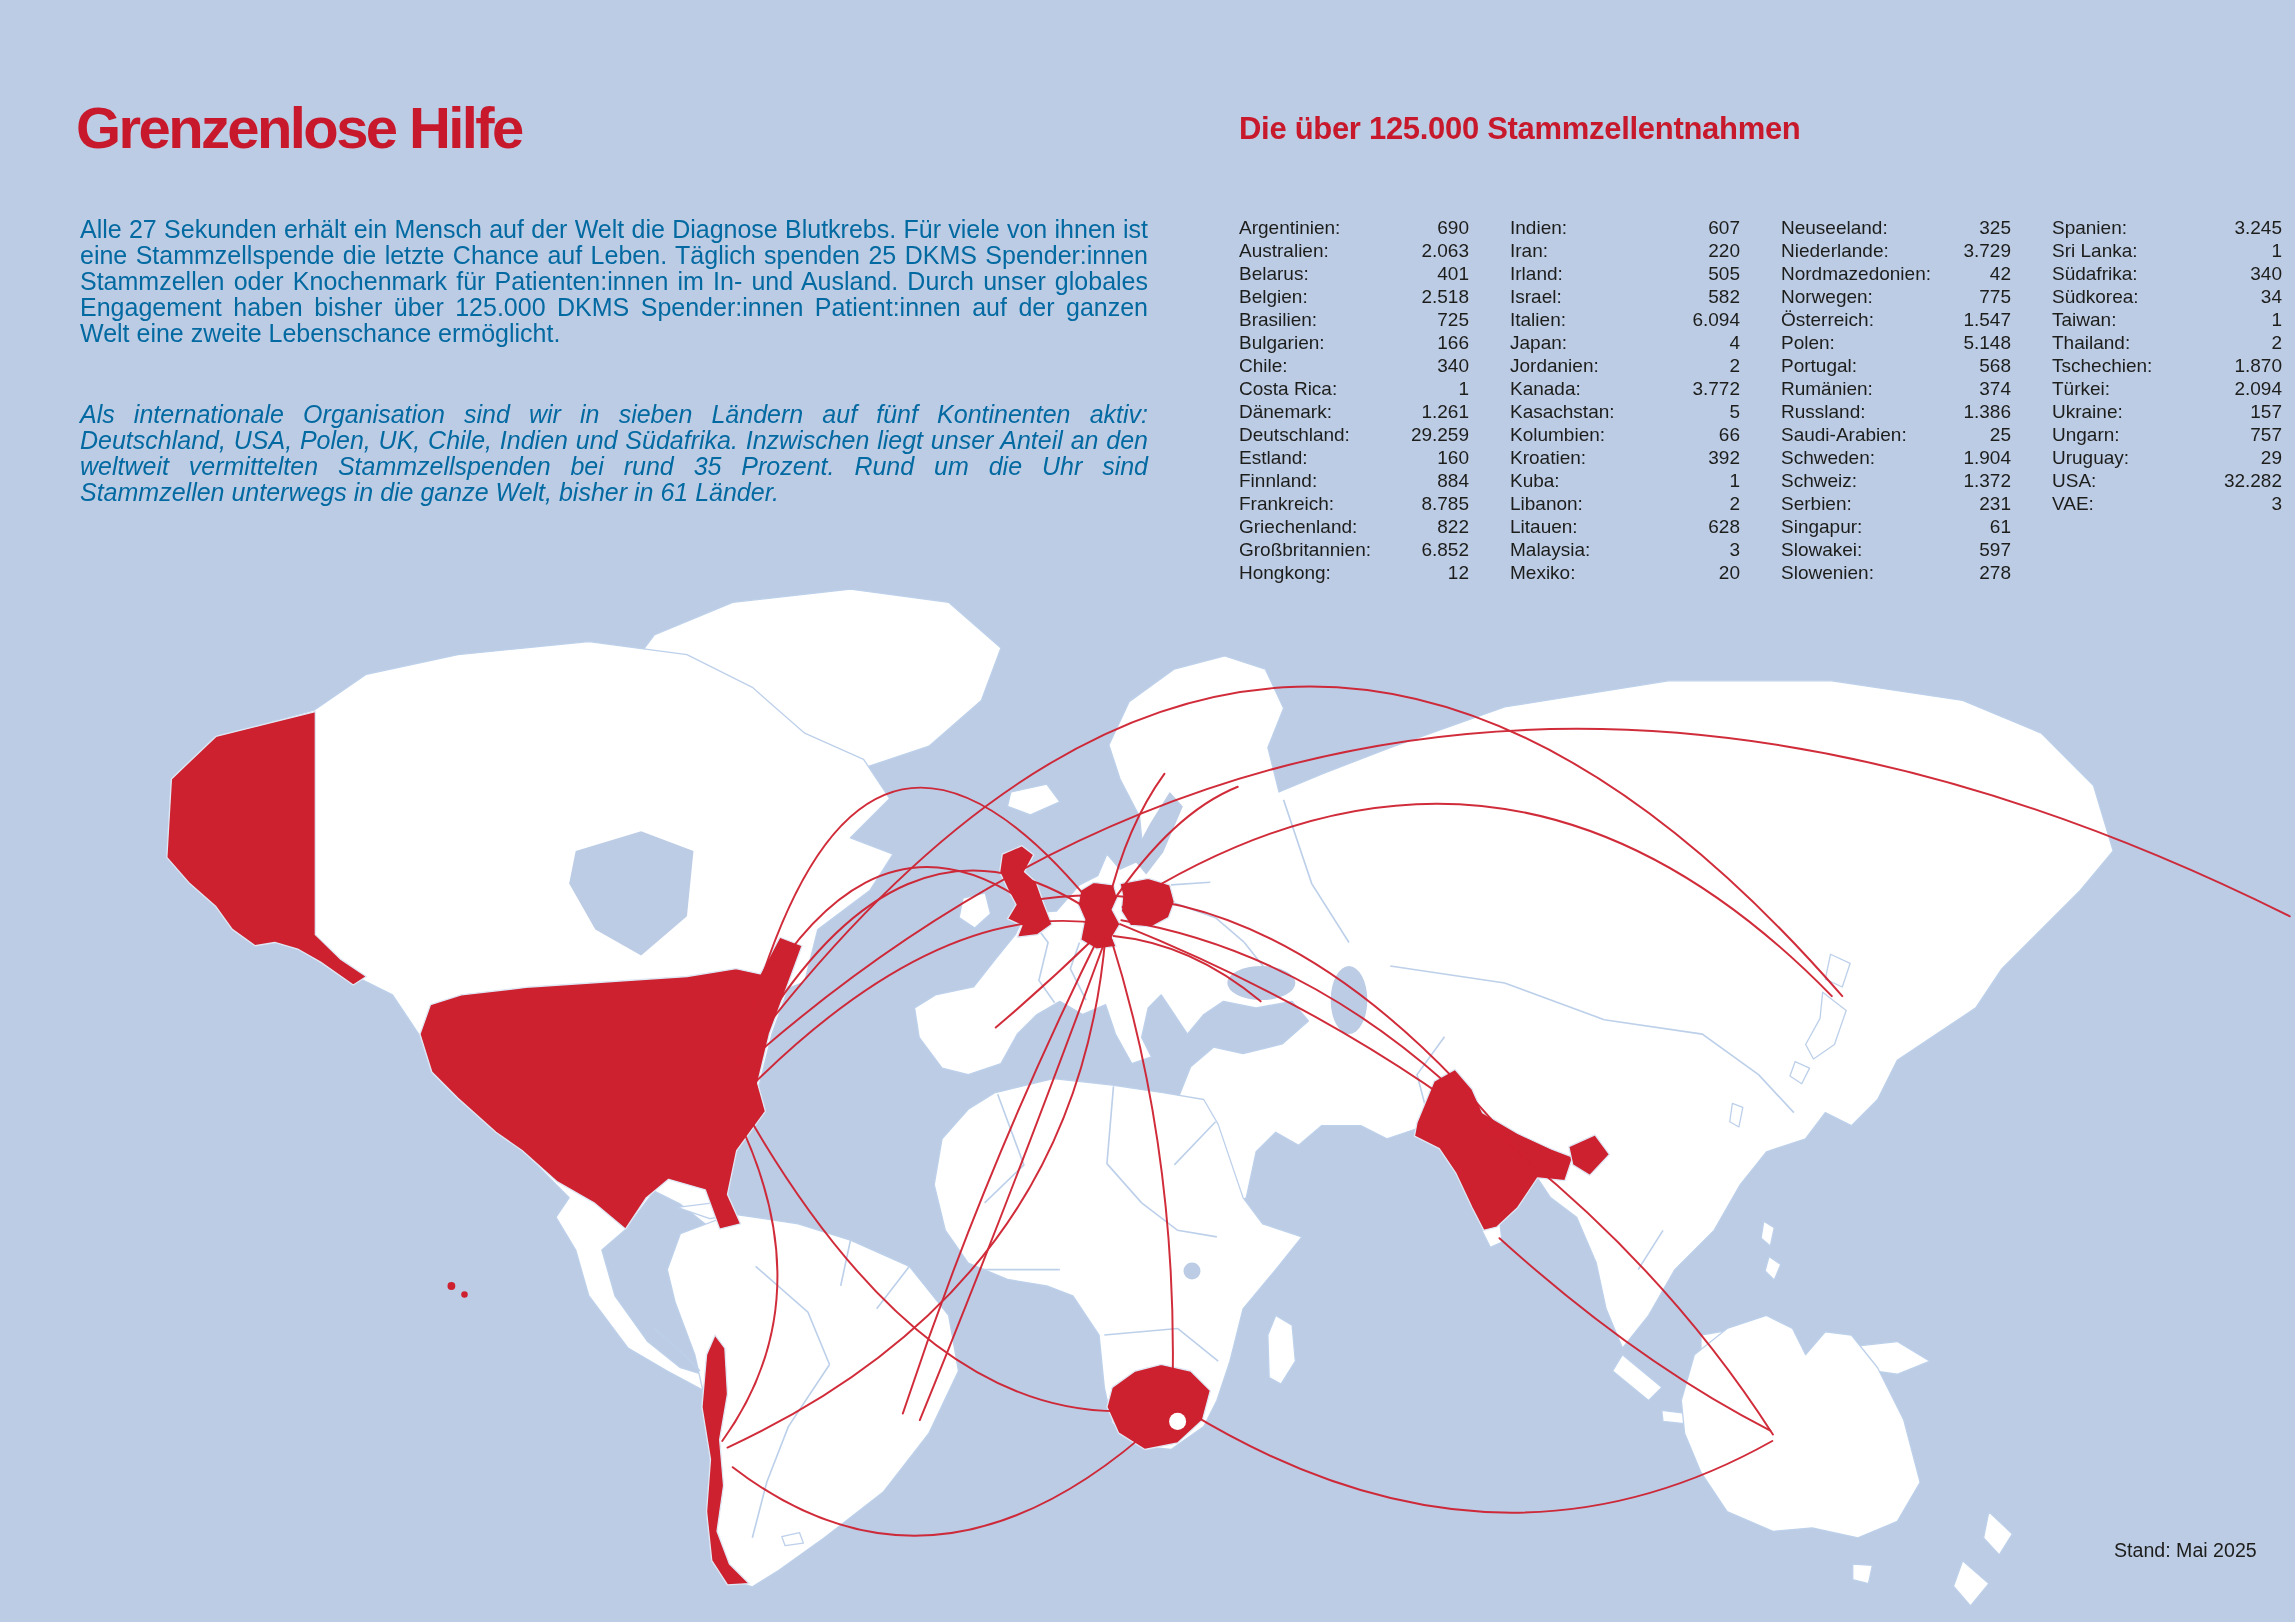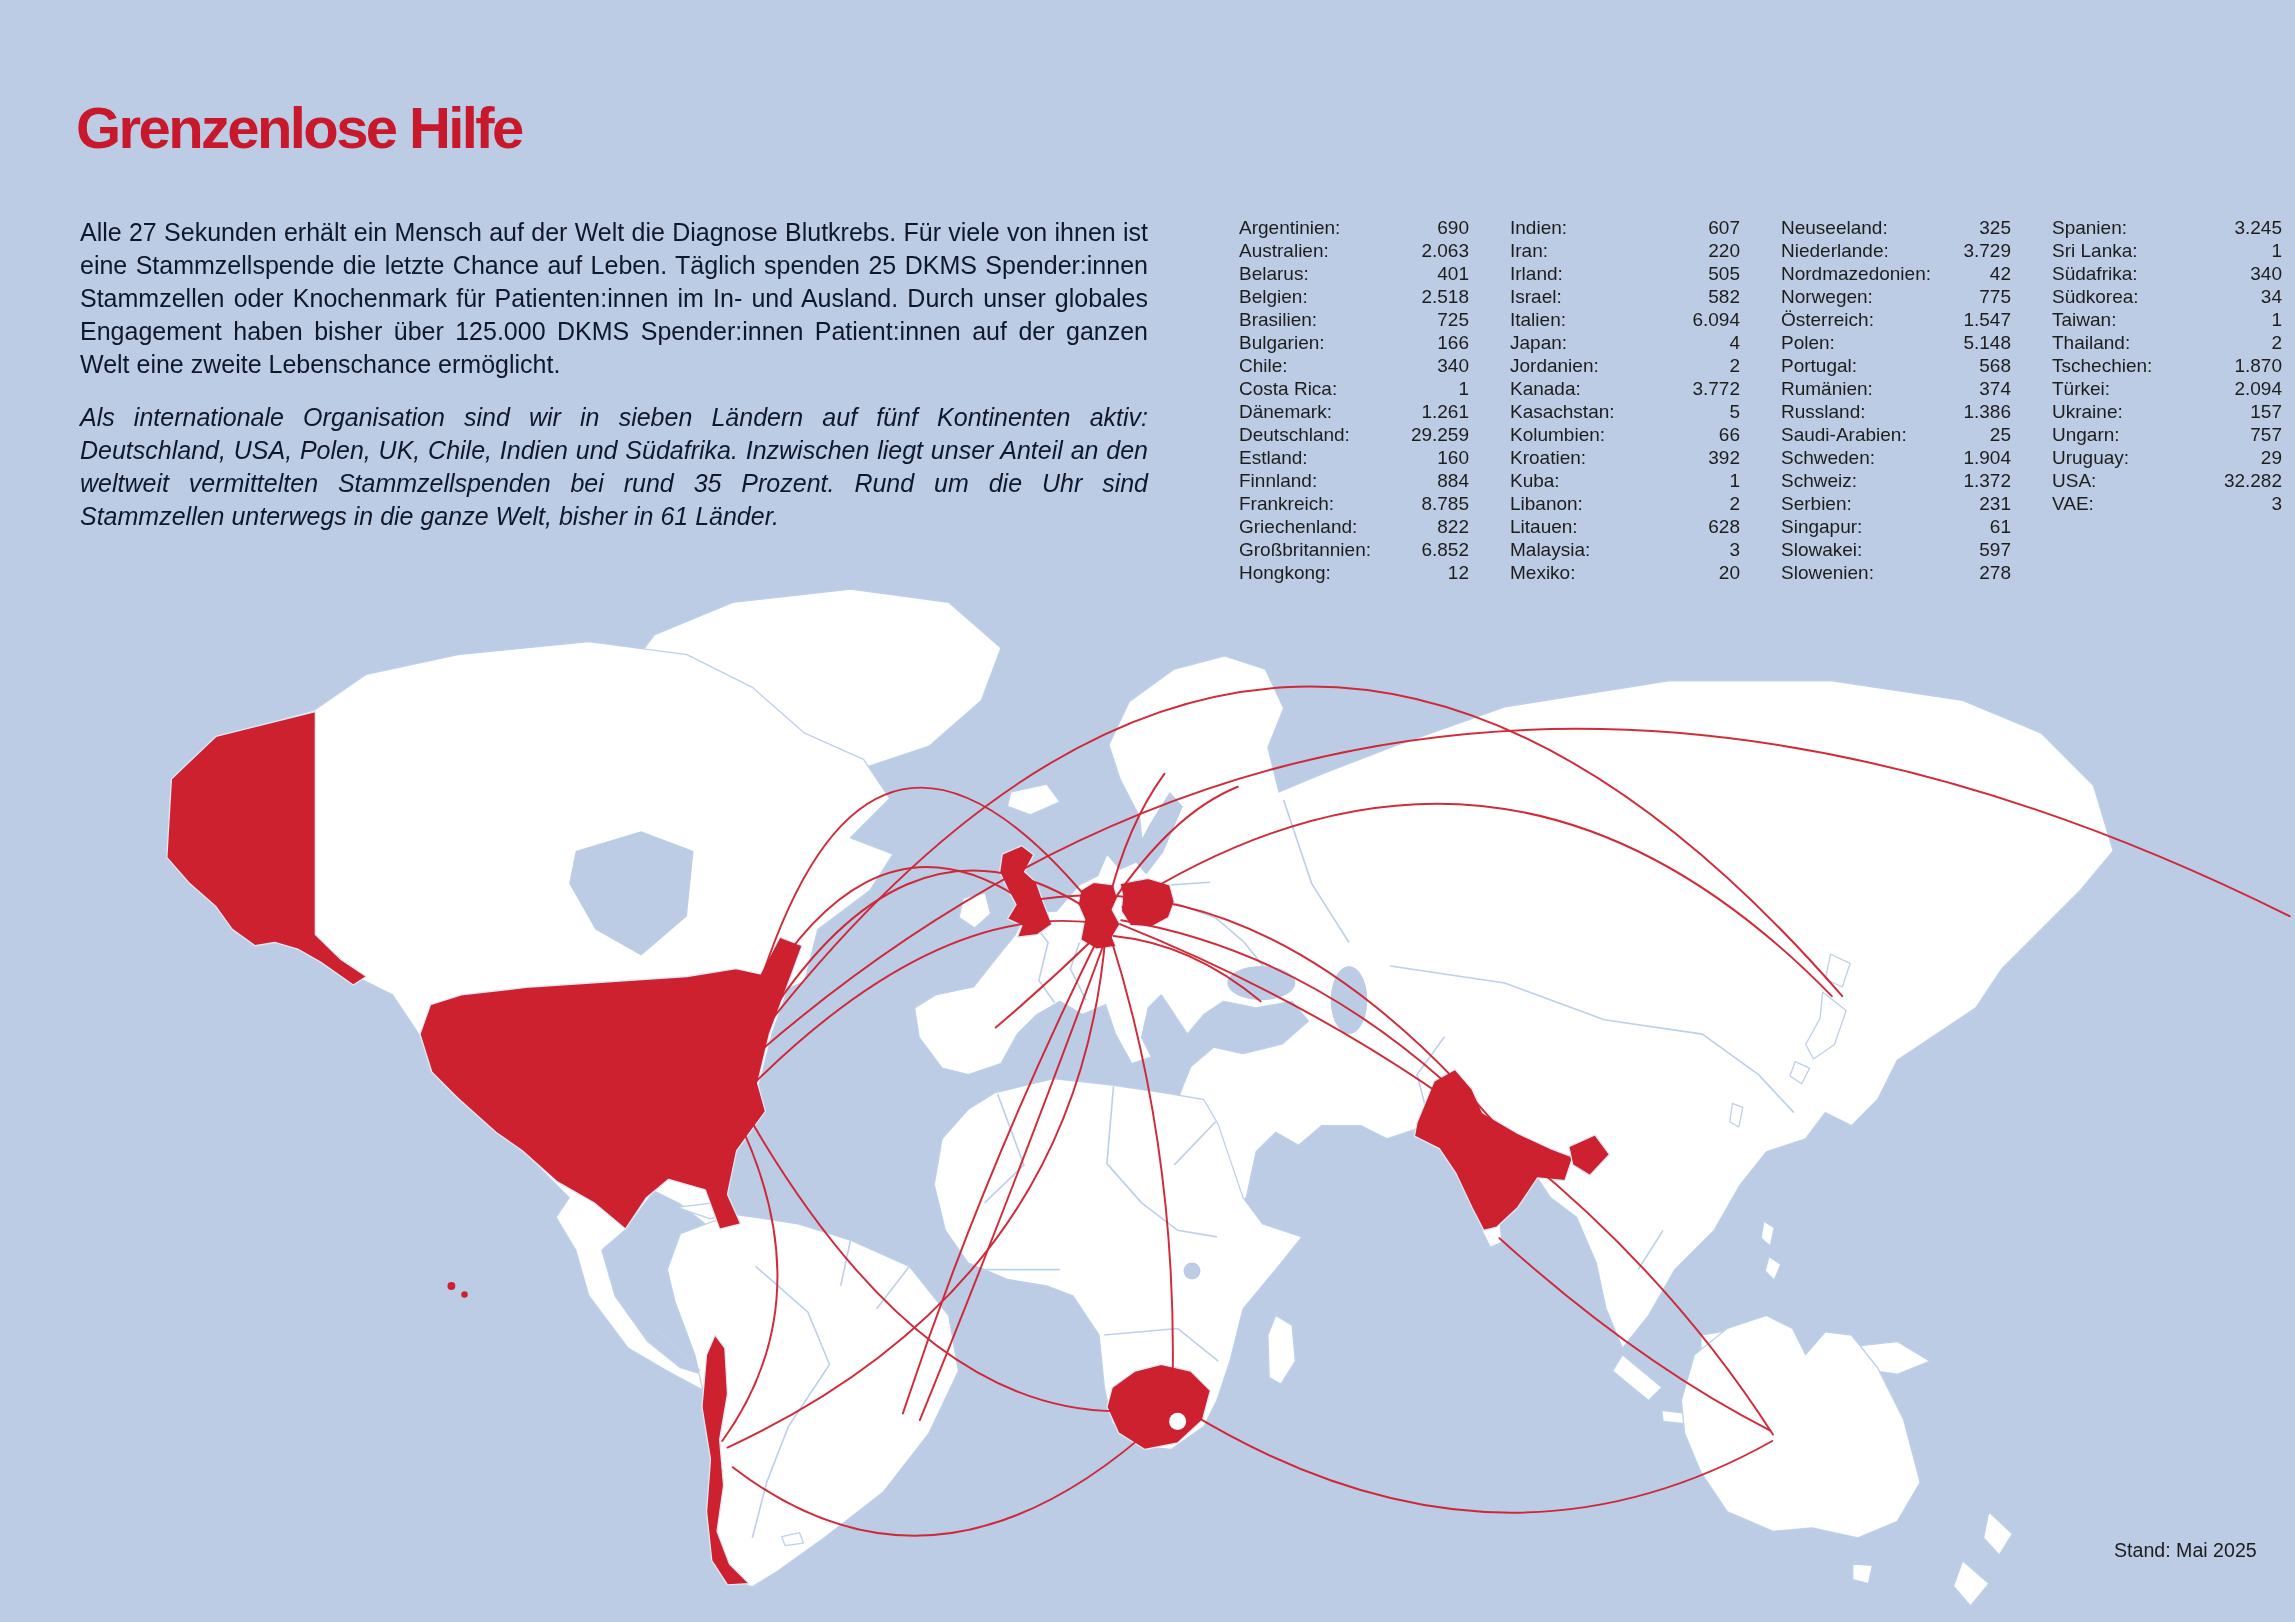--- a/index.html
+++ b/index.html
@@ -10,22 +10,22 @@
     color:#1d1d1b;
   }
   .abs{position:absolute;}
   .title{
     left:76px;top:98px;width:1047px;
     font-size:58px;font-weight:bold;letter-spacing:-2.6px;
     color:#c7192b;line-height:1.05;margin:0;
   }
   .intro{
     left:80px;width:1068px;margin:0;
-    font-size:25px;line-height:33px;
-    text-align:justify;color:#0f172a;
+    font-size:25px;line-height:26px;
+    text-align:justify;color:#0369a1;
   }
   .p1{top:216px;}
   .p2{top:401px;font-style:italic;}
   .stats-heading{
     left:1239px;top:110px;width:916px;margin:0;
     font-size:31px;line-height:37px;font-weight:bold;
     color:#c7192b;letter-spacing:-0.3px;
   }
   .stats-heading span{display:block;}
   .stats-cols{
@@ -46,20 +46,21 @@
 </style>
 </head>
 <body>
 
 <h1 class="abs title">Grenzenlose Hilfe</h1>
 
 <p class="abs intro p1">Alle 27 Sekunden erhält ein Mensch auf der Welt die Diagnose Blutkrebs. Für viele von ihnen ist eine Stammzellspende die letzte Chance auf Leben. Täglich spenden 25 DKMS Spender:innen Stammzellen oder Knochenmark für Patienten:innen im In- und Ausland. Durch unser globales Engagement haben bisher über 125.000 DKMS Spender:innen Patient:innen auf der ganzen Welt eine zweite Lebenschance ermöglicht.</p>
 <p class="abs intro p2">Als internationale Organisation sind wir in sieben Ländern auf fünf Kontinenten aktiv: Deutschland, USA, Polen, UK, Chile, Indien und Südafrika. Inzwischen liegt unser Anteil an den weltweit vermittelten Stammzellspenden bei rund 35 Prozent. Rund um die Uhr sind Stammzellen unterwegs in die ganze Welt, bisher in 61 Länder.</p>
 
 <h2 class="abs stats-heading">
+  <span>Die über 125.000 Stammzellentnahmen</span>
 </h2>
 
 <div class="abs stats-cols">
     <div class="col">
       <div class="row">
         <span class="lbl">Argentinien:</span>
         <span class="val">690</span>
       </div>
       <div class="row">
         <span class="lbl">Australien:</span>

